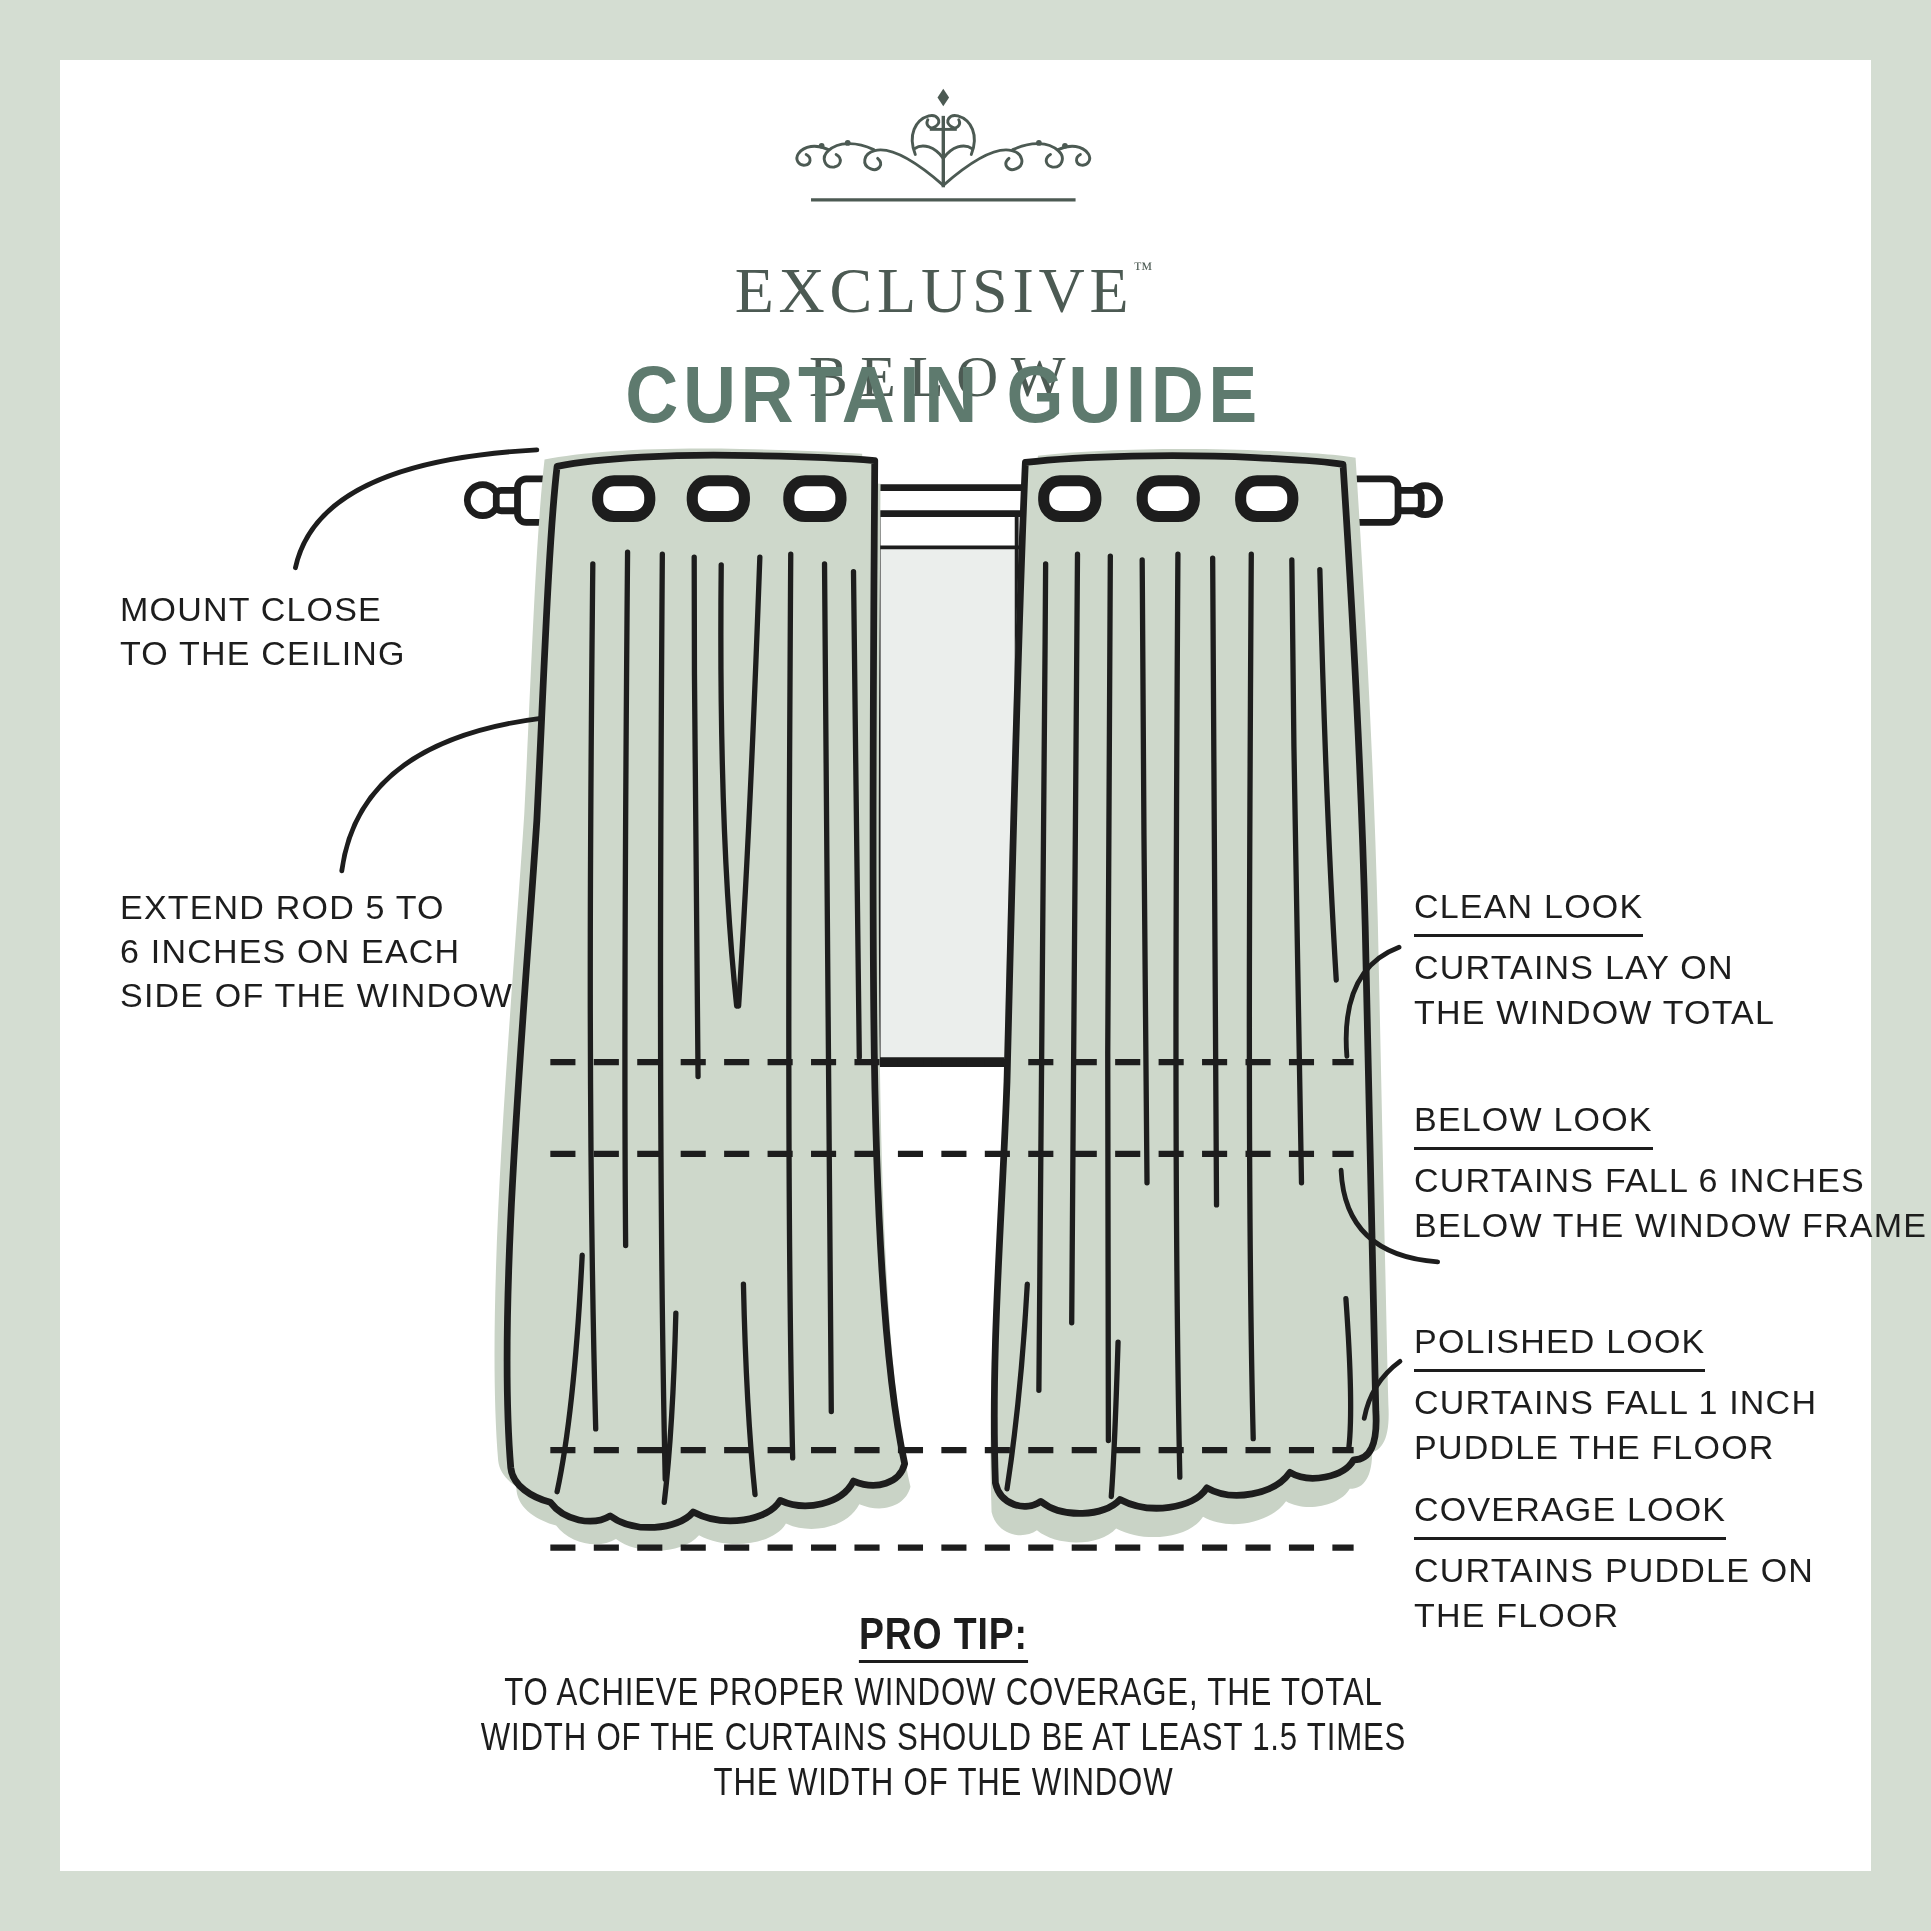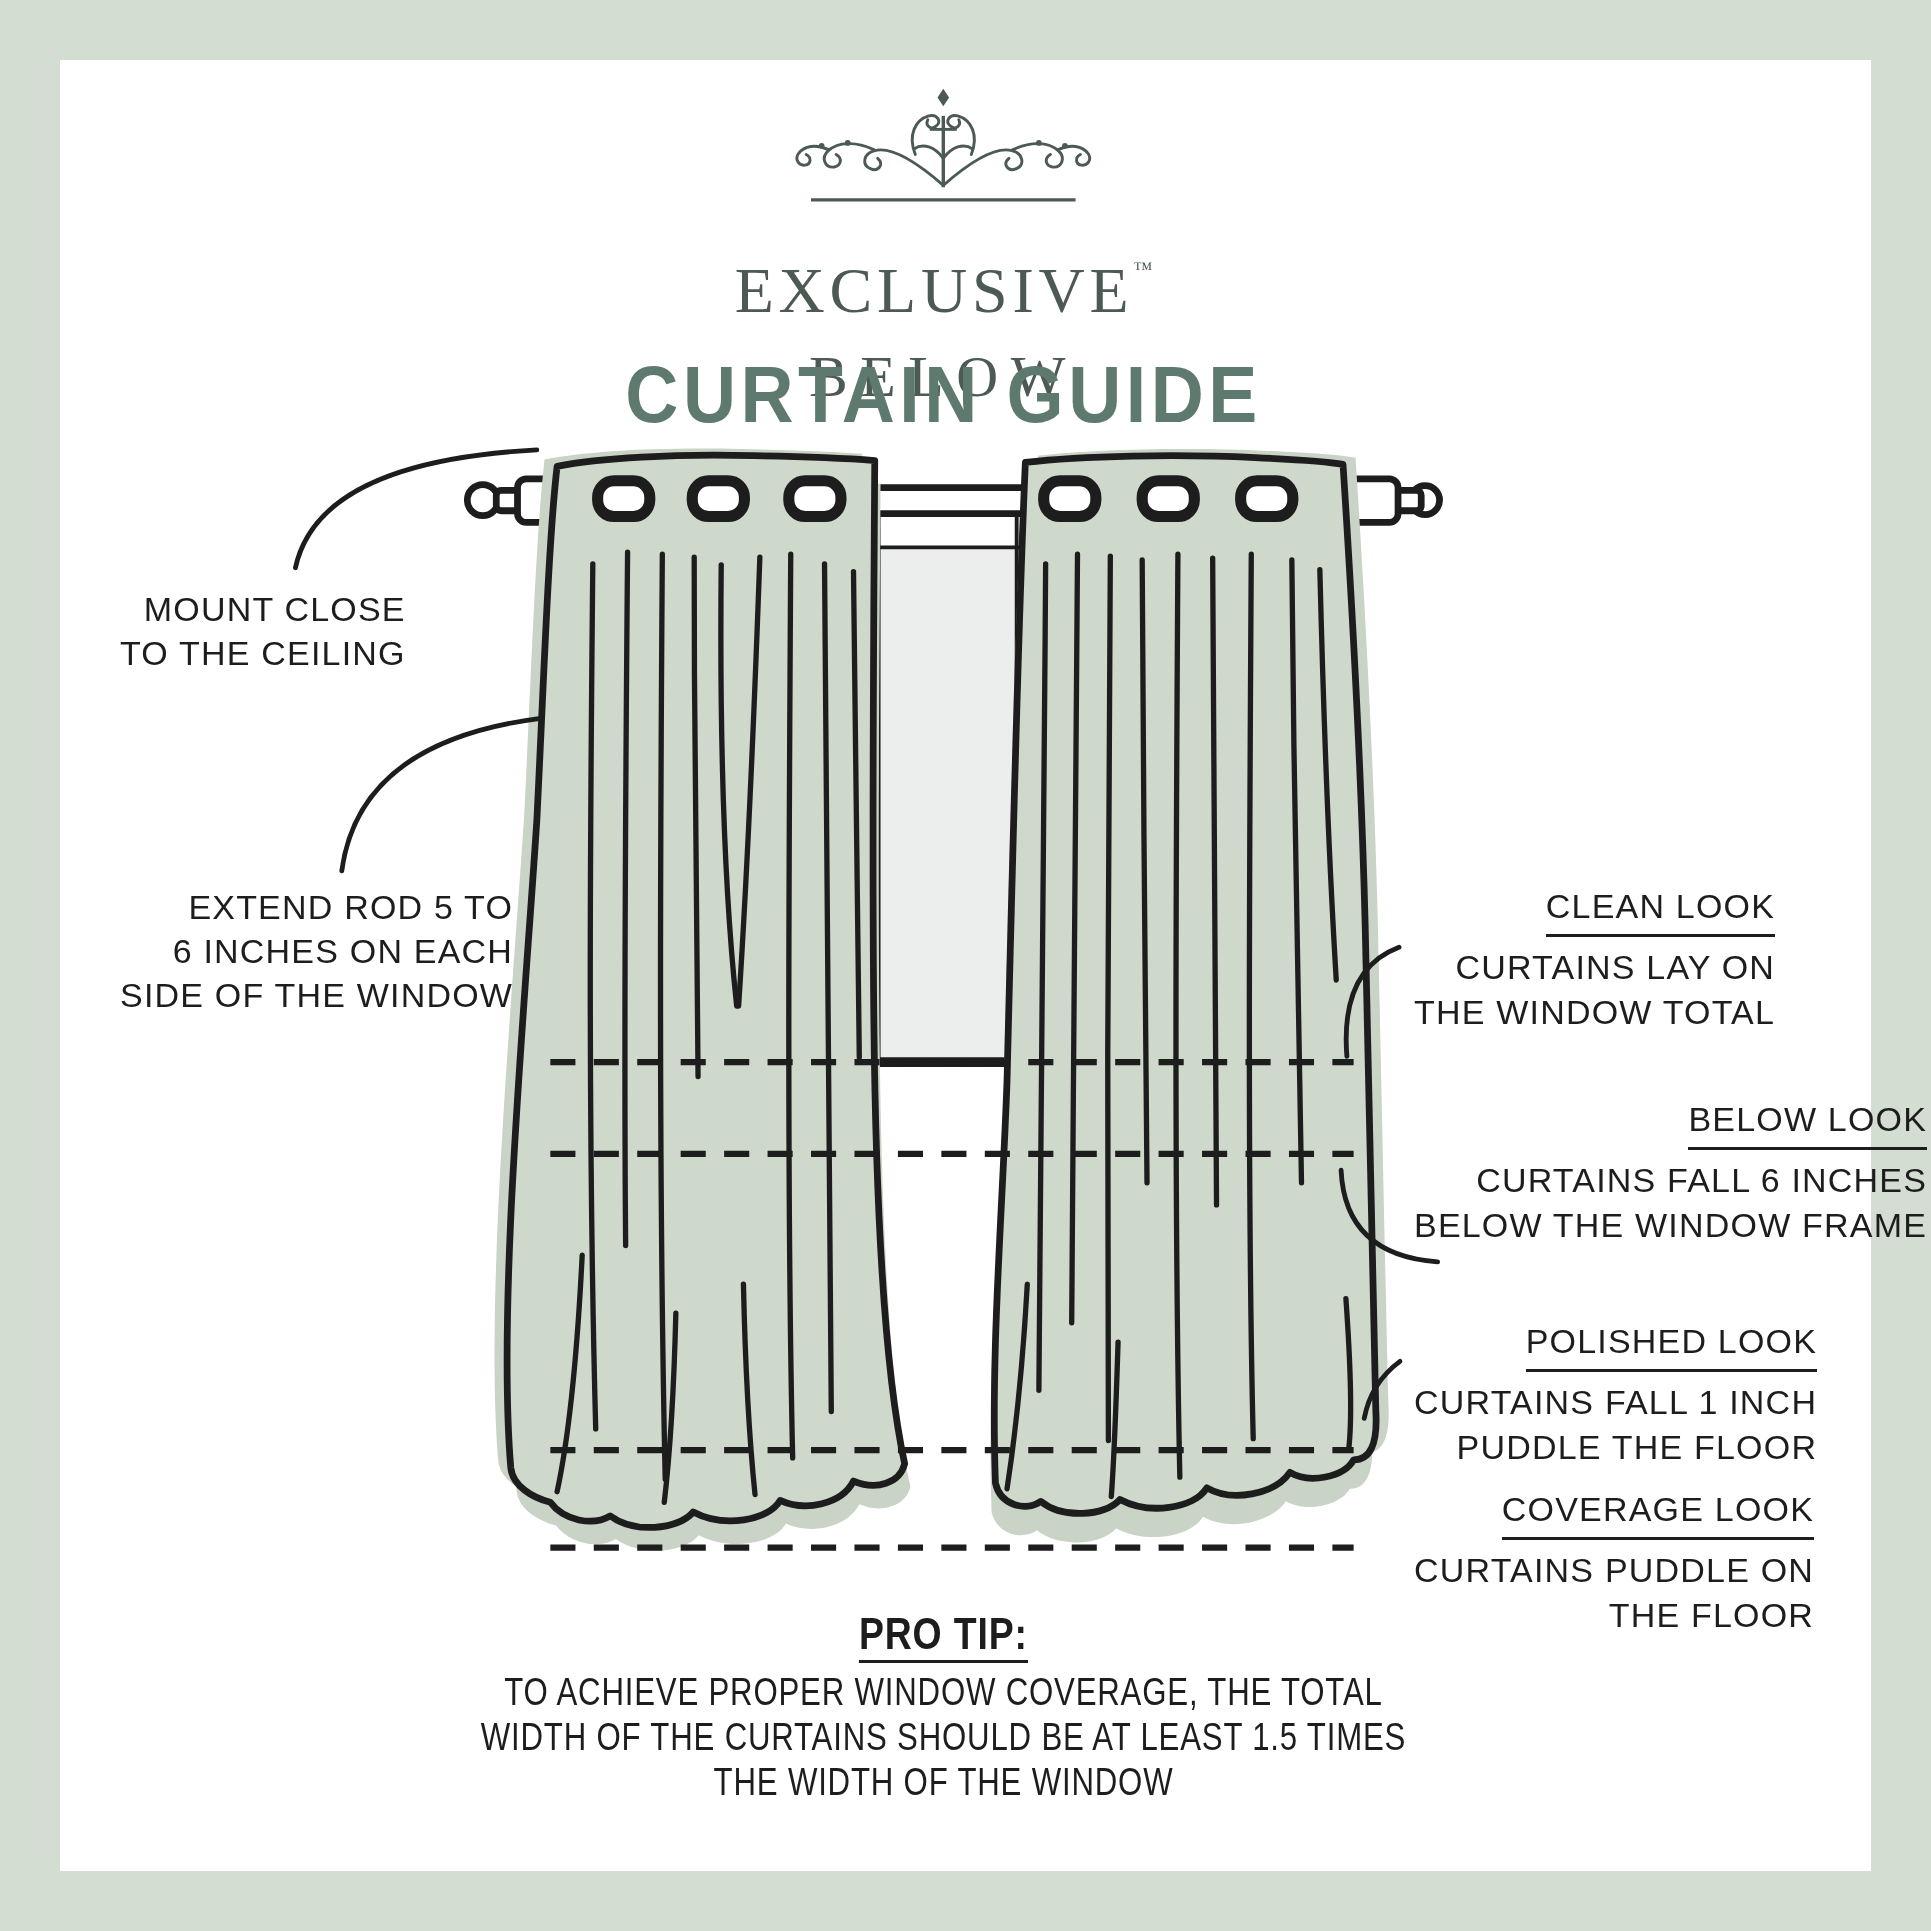--- a/index.html
+++ b/index.html
@@ -29,21 +29,21 @@
   
   #page-title{
     top:350px;left:0;width:1887px;text-align:center;
     font-size:79px;font-weight:bold;letter-spacing:4.8px;line-height:1.15;
     color:var(--title-green,#5e7a6e);
     transform:scaleX(0.93);
   }
   
   .ann{
     color:var(--ink,#1d1d1d);
-    font-size:34px;letter-spacing:1.2px;line-height:44px;text-align:right;
+    font-size:34px;letter-spacing:1.2px;line-height:44px;
   }
   .ann-right{line-height:45px;}
   .ann-title span{
     display:inline-block;
     border-bottom:3.4px solid var(--ink,#1d1d1d);
     padding-bottom:4.8px;margin-bottom:8.7px;
   }
   #ann-mount{top:587px;left:120px;}
   #ann-extend{top:885px;left:120px;}
   #ann-clean{top:884px;left:1414px;}

